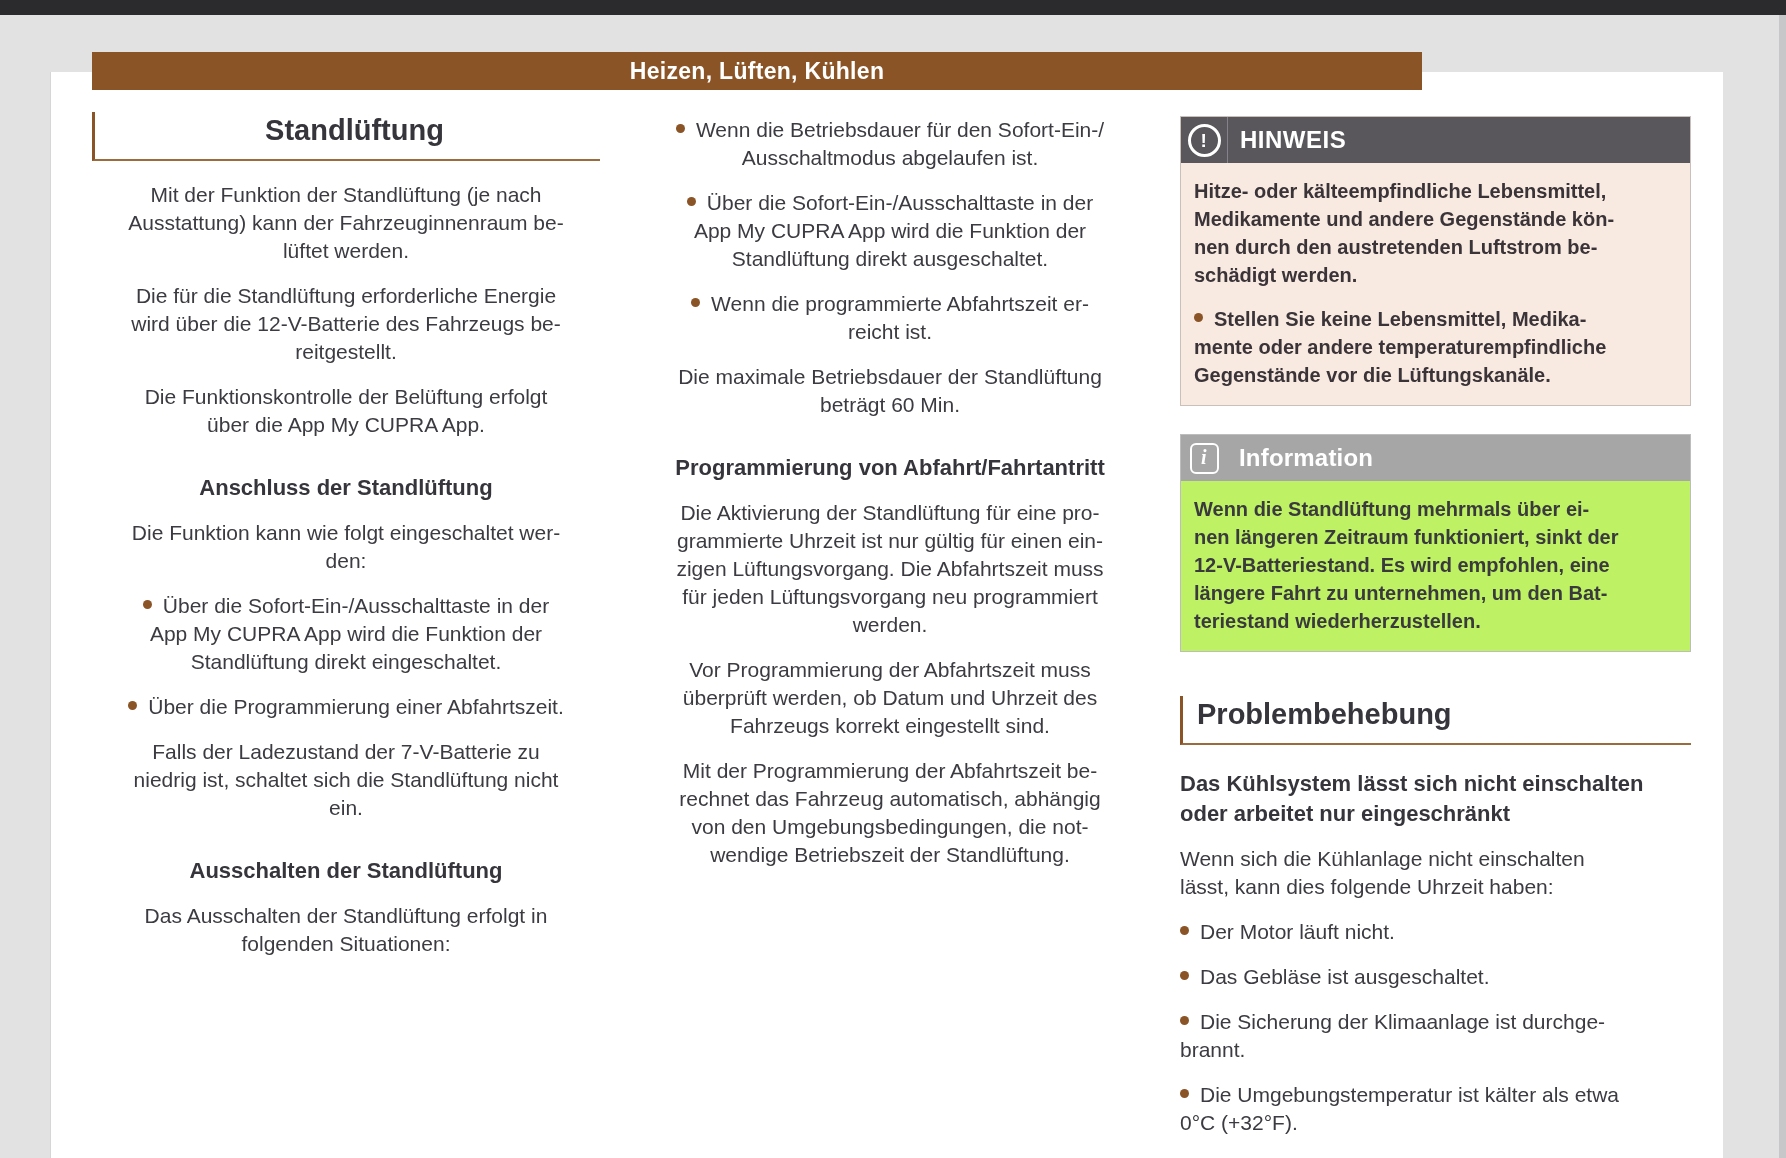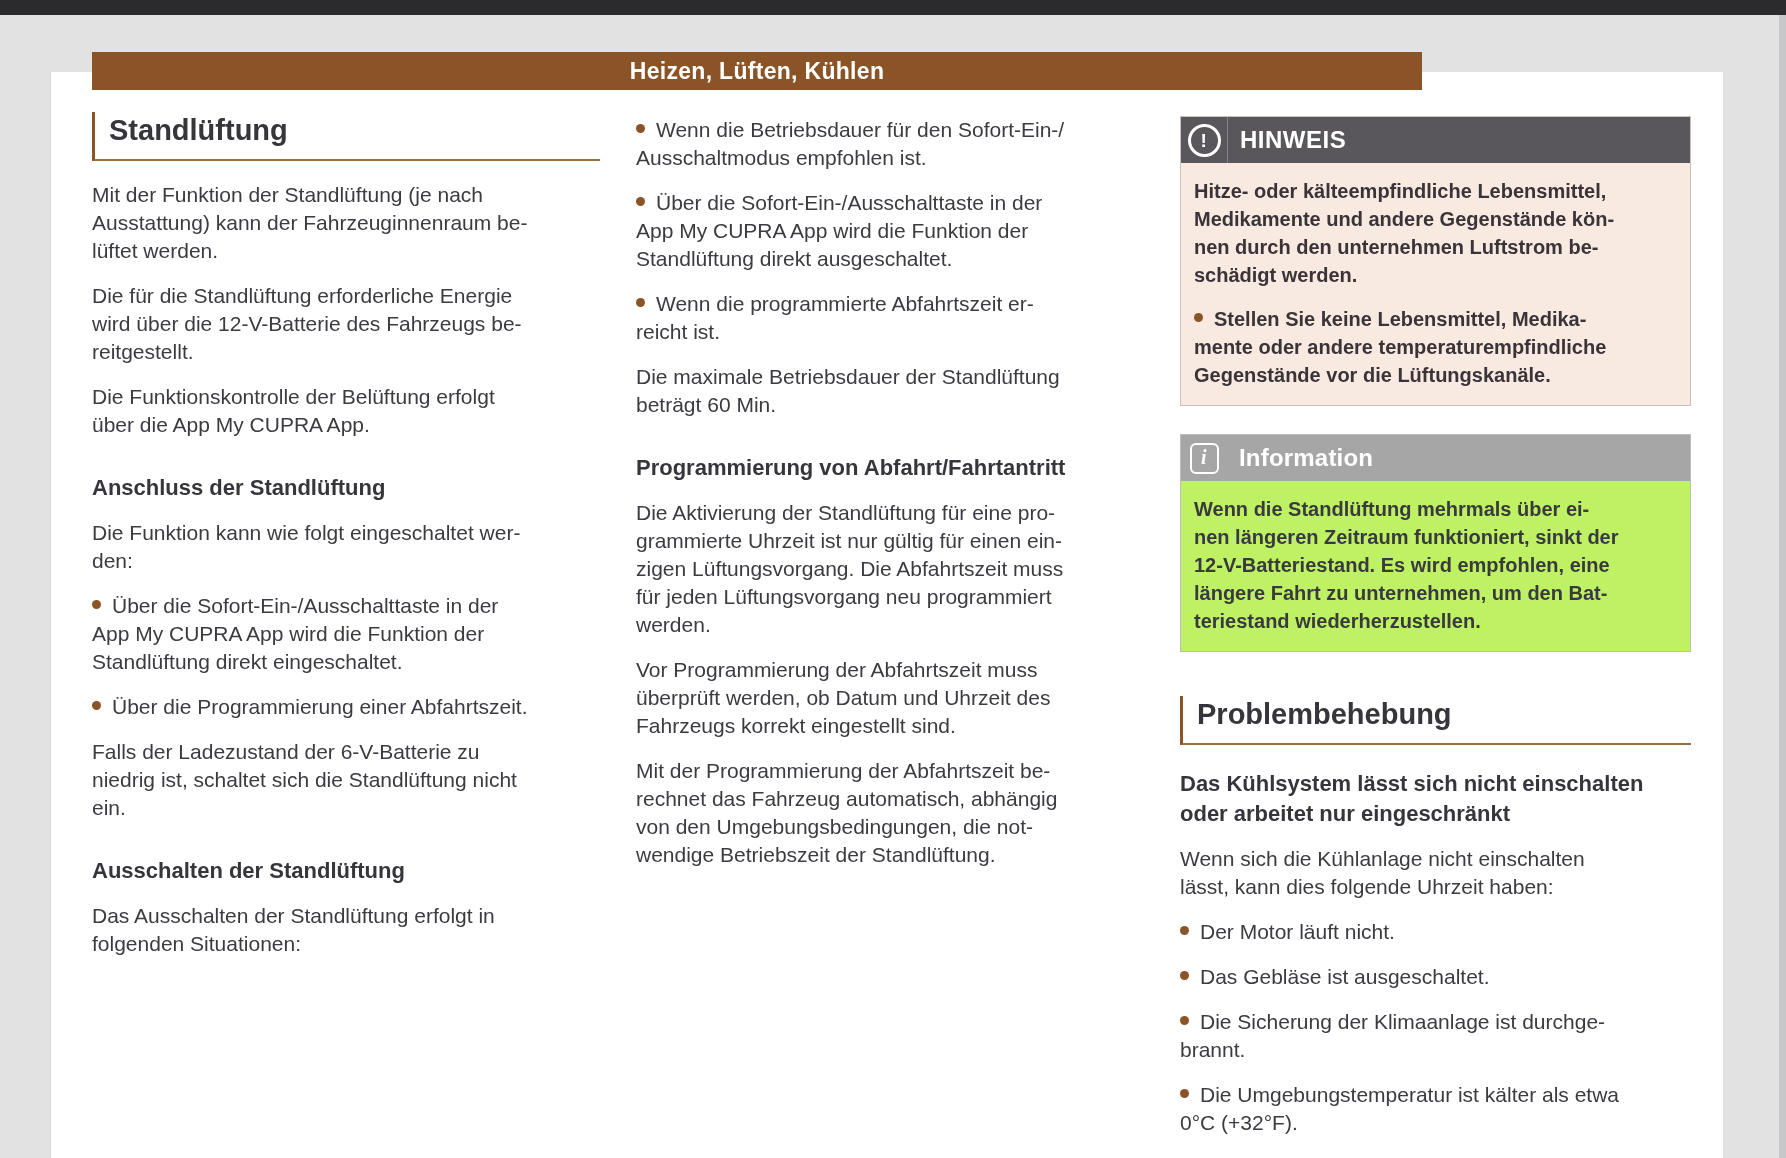--- a/index.html
+++ b/index.html
@@ -10,21 +10,21 @@
     color:#3b3b41;
   }
   .top-bar{position:absolute;top:0;left:0;width:1786px;height:15px;background:#2b2b2d;}
   .right-edge{position:absolute;top:15px;right:0;width:7px;height:1143px;background:#c7c7c9;}
   .page{position:absolute;left:50px;top:72px;width:1672px;height:1086px;background:#ffffff;border-left:1px solid #d6d6d6;}
   .chapter-bar{
     position:absolute;left:92px;top:52px;width:1330px;height:38px;background:#8a5426;
     color:#ffffff;font-size:23px;font-weight:bold;text-align:center;line-height:39px;letter-spacing:.3px;
   }
   .cols{position:absolute;left:92px;top:112px;width:1599px;display:flex;gap:36px;align-items:flex-start;}
-  .col{width:508px;flex:0 0 508px;}
+  .col{width:508px;flex:0 0 508px;text-align:center;}
   .col3{width:511px;flex:0 0 511px;}
 
   .sec-title{
     font-size:29px;font-weight:bold;color:#35353b;
     border-left:3px solid #8a5426;border-bottom:2px solid #9a6b3d;
     padding:2px 0 12px 14px;margin:0 0 20px 0;line-height:1.15;
   }
   .para{font-size:21px;line-height:28px;margin:0 0 17px 0;white-space:pre-line;}
   .sub-h{font-size:22px;font-weight:bold;color:#35353b;margin:34px 0 16px 0;line-height:30px;white-space:pre-line;}
   .sub-h.first{margin-top:0;}
@@ -86,31 +86,31 @@
 reitgestellt.</p>
     <p class="para">Die Funktionskontrolle der Belüftung erfolgt
 über die App My CUPRA App.</p>
     <h2 class="sub-h">Anschluss der Standlüftung</h2>
     <p class="para">Die Funktion kann wie folgt eingeschaltet wer-
 den:</p>
     <p class="para"><span class="dot"></span><span>Über die Sofort-Ein-/Ausschalttaste in der
 App My CUPRA App wird die Funktion der
 Standlüftung direkt eingeschaltet.</span></p>
     <p class="para"><span class="dot"></span><span>Über die Programmierung einer Abfahrtszeit.</span></p>
-    <p class="para">Falls der Ladezustand der 6-V-Batterie zu
+    <p class="para">Falls der Ladezustand der 7-V-Batterie zu
 niedrig ist, schaltet sich die Standlüftung nicht
 ein.</p>
     <h2 class="sub-h">Ausschalten der Standlüftung</h2>
     <p class="para">Das Ausschalten der Standlüftung erfolgt in
 folgenden Situationen:</p>
   </div>
 
   <div class="col">
     <p class="para mt4"><span class="dot"></span><span>Wenn die Betriebsdauer für den Sofort-Ein-/
-Ausschaltmodus empfohlen ist.</span></p>
+Ausschaltmodus abgelaufen ist.</span></p>
     <p class="para"><span class="dot"></span><span>Über die Sofort-Ein-/Ausschalttaste in der
 App My CUPRA App wird die Funktion der
 Standlüftung direkt ausgeschaltet.</span></p>
     <p class="para"><span class="dot"></span><span>Wenn die programmierte Abfahrtszeit er-
 reicht ist.</span></p>
     <p class="para">Die maximale Betriebsdauer der Standlüftung
 beträgt 60 Min.</p>
     <h2 class="sub-h">Programmierung von Abfahrt/Fahrtantritt</h2>
     <p class="para">Die Aktivierung der Standlüftung für eine pro-
 grammierte Uhrzeit ist nur gültig für einen ein-
@@ -131,21 +131,21 @@
     <div class="box hinweis mt4">
       <div class="box-head">
         <span class="icon-cell">
           <span class="alert-circle">!</span>
         </span>
         <span class="head-label">HINWEIS</span>
       </div>
       <div class="box-body">
         <p class="para">Hitze- oder kälteempfindliche Lebensmittel,
 Medikamente und andere Gegenstände kön-
-nen durch den unternehmen Luftstrom be-
+nen durch den austretenden Luftstrom be-
 schädigt werden.</p>
         <p class="para"><span class="dot"></span><span>Stellen Sie keine Lebensmittel, Medika-
 mente oder andere temperaturempfindliche
 Gegenstände vor die Lüftungskanäle.</span></p>
       </div>
     </div>
 
     <div class="info-box-wrap">
       <div class="box info">
         <div class="box-head">

